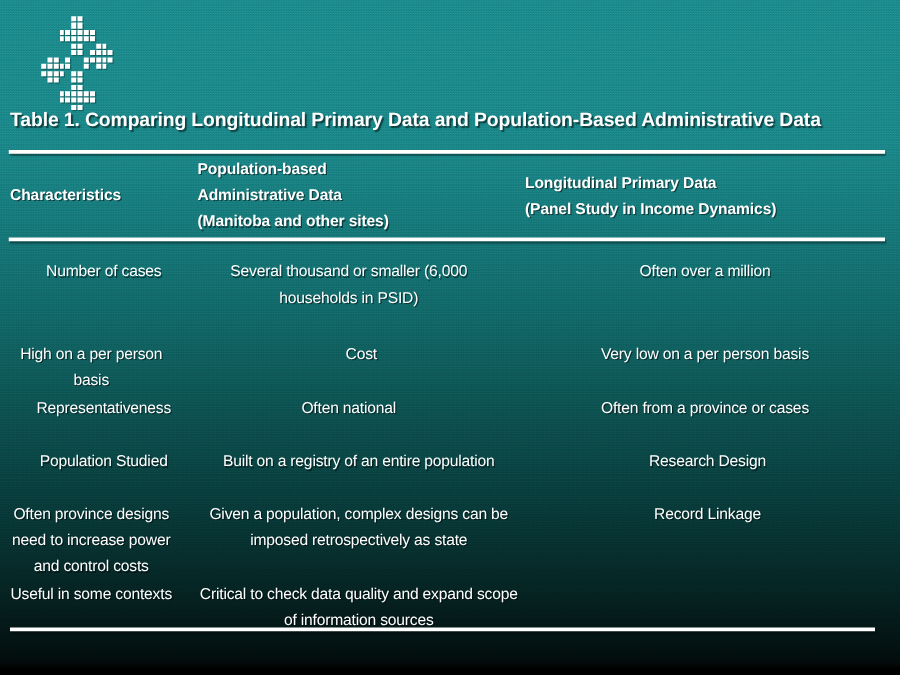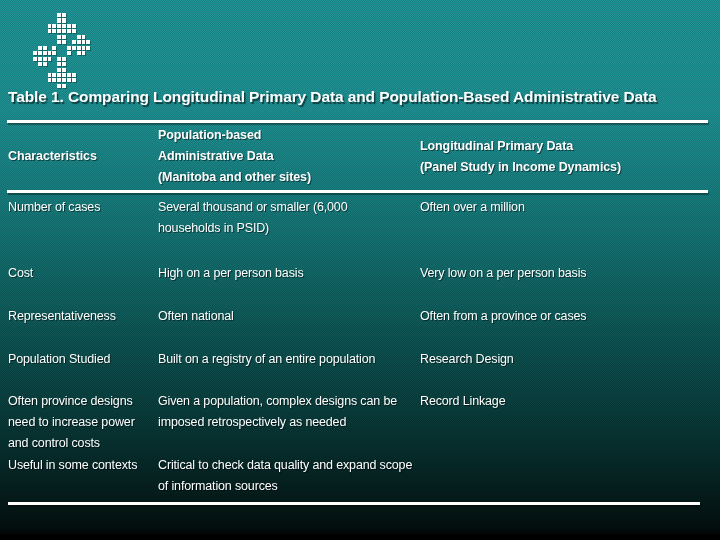--- a/index.html
+++ b/index.html
@@ -49,24 +49,25 @@
     grid-template-columns:150px 262px 292px;
     grid-template-rows:67px 66px 43px 43px 42px 64px 46px;
   }
   .hcell{
     align-self:center;
     font-size:12.5px;font-weight:bold;line-height:21px;
     text-shadow:1px 1px 0 rgba(0,0,0,0.5);
     letter-spacing:-0.1px;
   }
   .bcell{
-    padding-top:7px;
+    padding-top:17px;
     font-size:12.5px;line-height:21px;
     text-shadow:1px 1px 0 rgba(0,0,0,0.5);
     letter-spacing:-0.15px;
+    text-align:center;
   }
   .col2{padding-right:20px;}
   .col3{padding-right:4px;}
 </style>
 </head>
 <body>
 
 <div id="slide">
   <div id="dither"></div>
 
@@ -159,32 +160,32 @@
     </div>
     <div class="hcell col2">
       <div>Longitudinal Primary Data</div>
       <div>(Panel Study in Income Dynamics)</div>
     </div>
 
     <div class="bcell col1">Number of cases</div>
     <div class="bcell col2">Several thousand or smaller (6,000 households in PSID)</div>
     <div class="bcell col3">Often over a million</div>
 
+    <div class="bcell col2">High on a per person basis</div>
     <div class="bcell col1">Cost</div>
-    <div class="bcell col2">High on a per person basis</div>
     <div class="bcell col3">Very low on a per person basis</div>
 
     <div class="bcell col1">Representativeness</div>
     <div class="bcell col2">Often national</div>
     <div class="bcell col3">Often from a province or cases</div>
 
     <div class="bcell col1">Population Studied</div>
     <div class="bcell col3">Built on a registry of an entire population</div>
 
     <div class="bcell col1">Research Design</div>
     <div class="bcell col2">Often province designs need to increase power and control costs</div>
-    <div class="bcell col3">Given a population, complex designs can be imposed retrospectively as needed</div>
+    <div class="bcell col3">Given a population, complex designs can be imposed retrospectively as state</div>
 
     <div class="bcell col1">Record Linkage</div>
     <div class="bcell col2">Useful in some contexts</div>
     <div class="bcell col3">Critical to check data quality and expand scope of information sources</div>
   </div>
 </div>
 
 </body></html>

